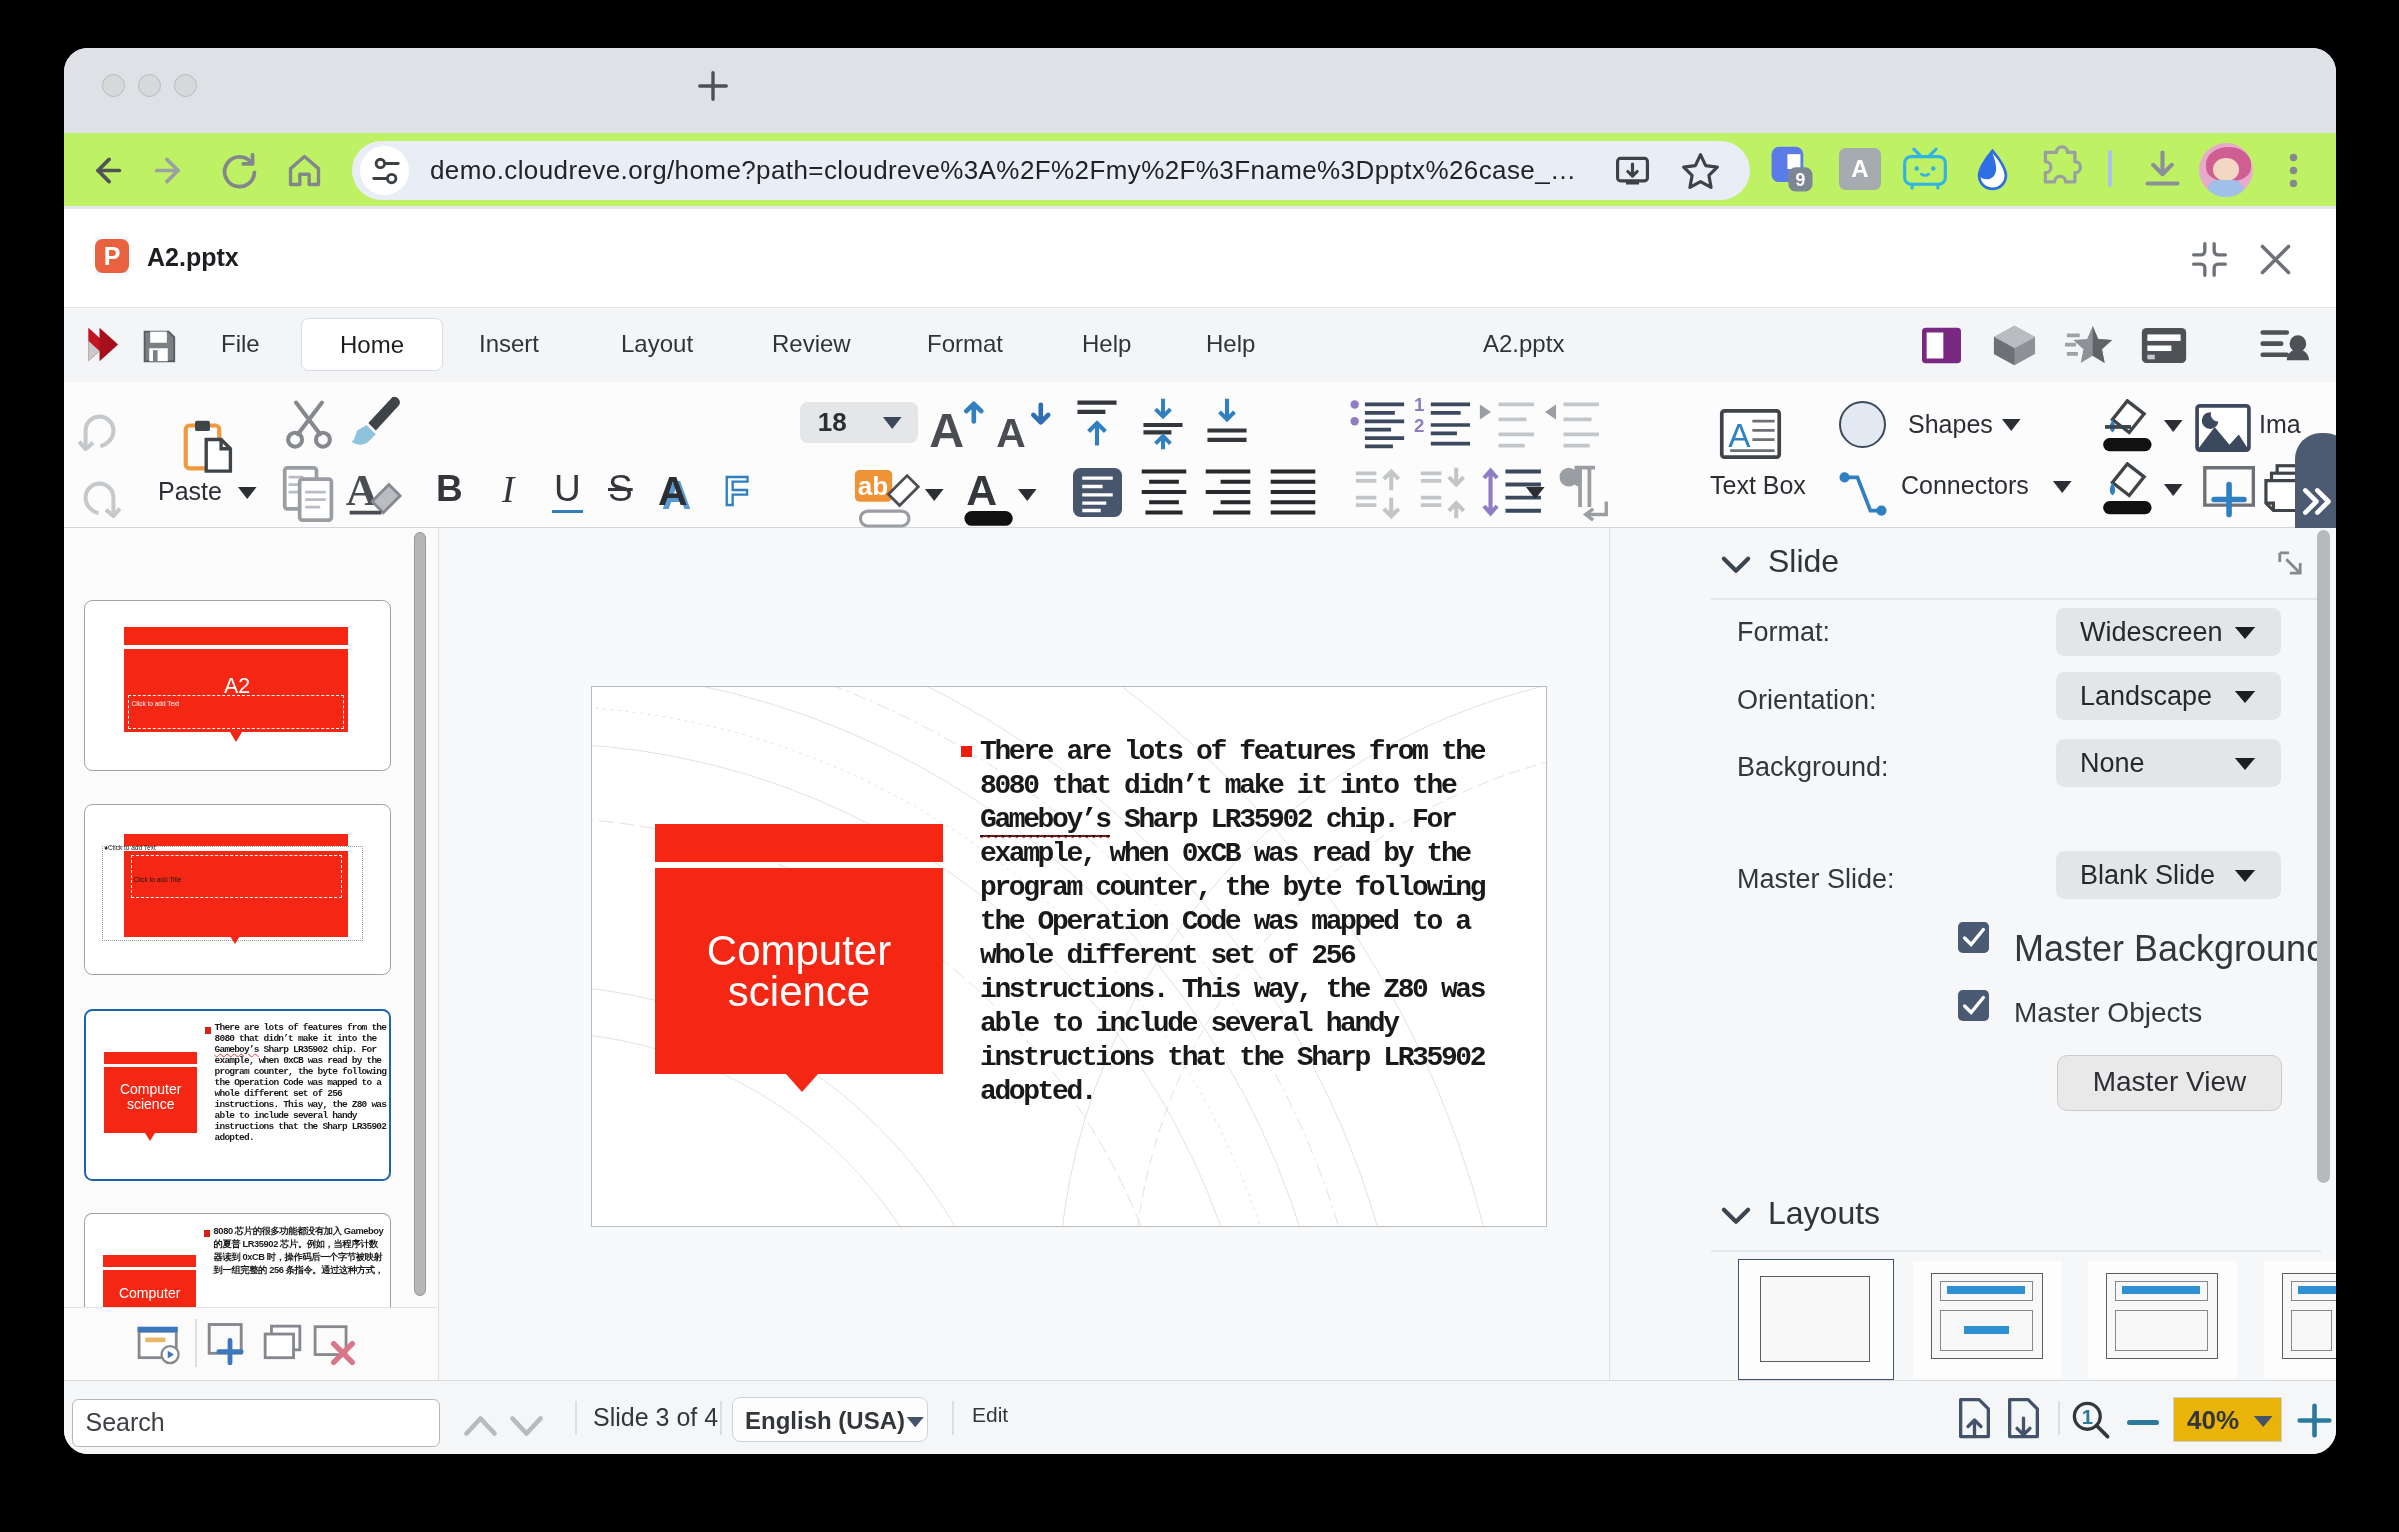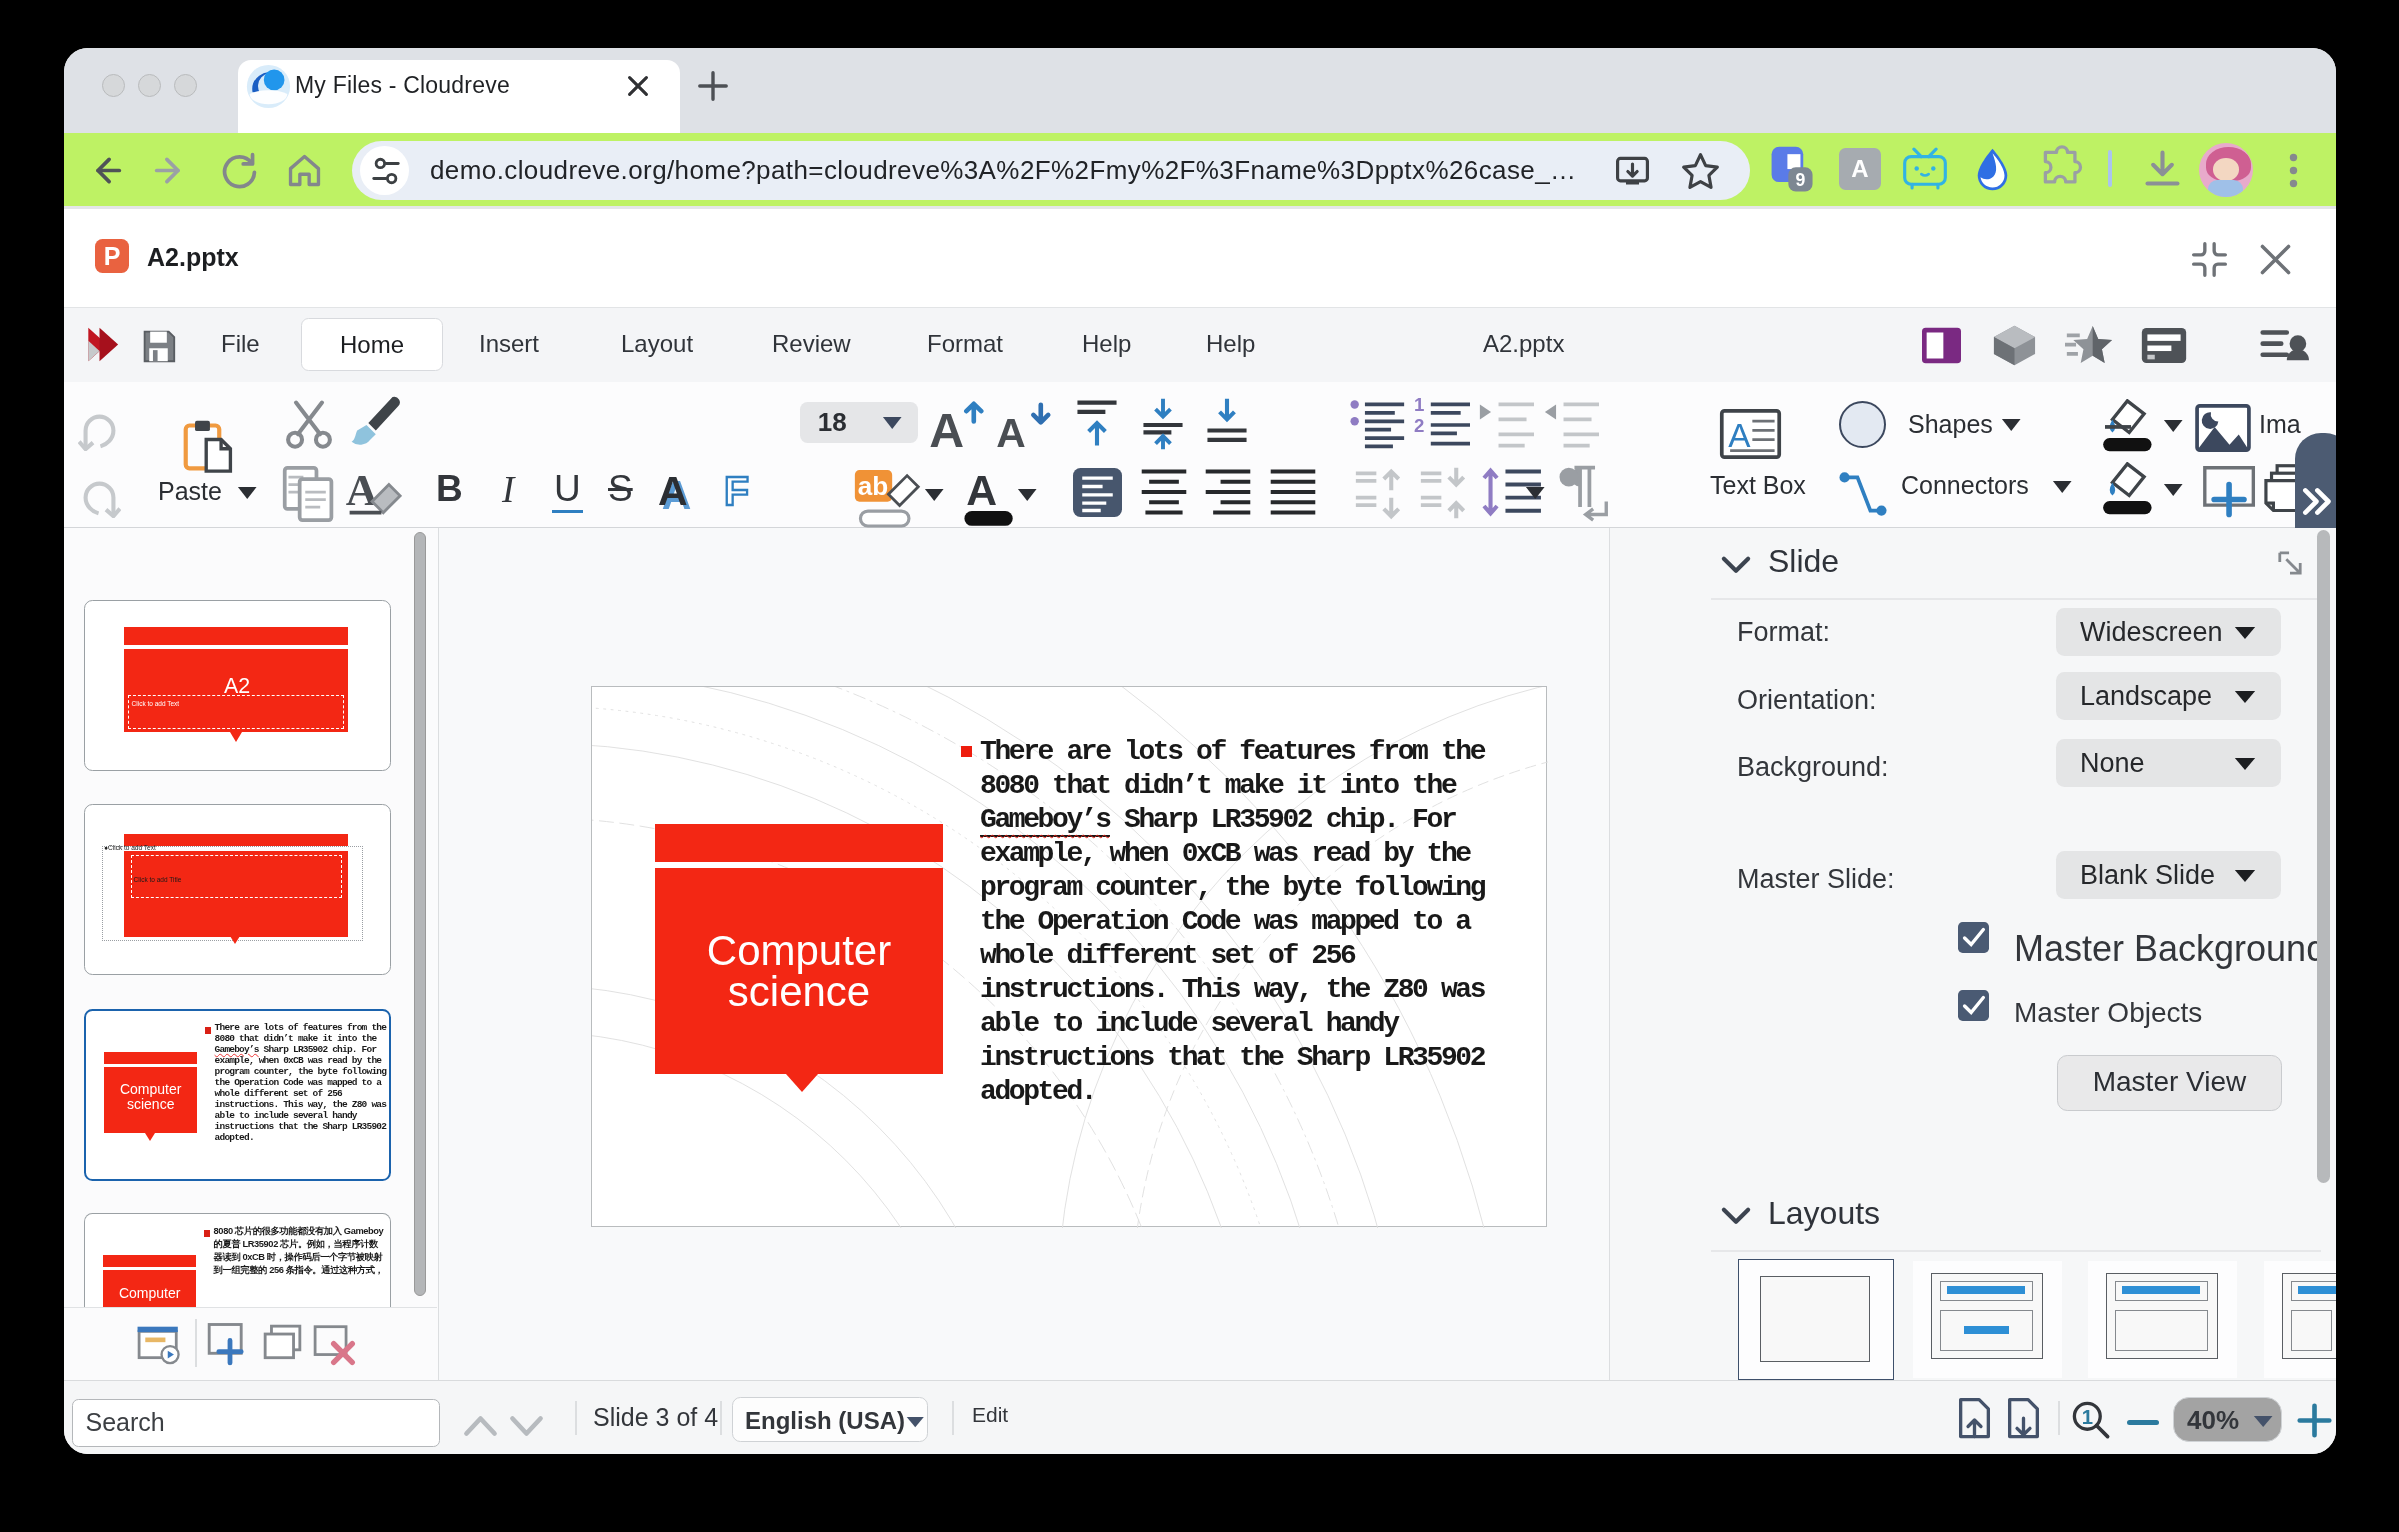--- a/index.html
+++ b/index.html
@@ -40,33 +40,20 @@
 .sep{position:absolute;width:1.9px;height:34px;background:#dcdee0;top:19.6px}
 </style>
 </head>
 <body>
 <div id="win">
 
   <div id="tabstrip">
     <div class="tl" style="left:38px"></div>
     <div class="tl" style="left:74px"></div>
     <div class="tl" style="left:110px"></div>
-    <div id="tab">
-      <svg width="47" height="47" style="position:absolute;left:6.5px;top:2.8px" viewBox="0 0 50 50">
-        <circle cx="25" cy="25" r="23" fill="#d9ecfa"></circle>
-        <path d="M8 31 a18 18 0 0 1 26 -19 a14 14 0 0 0 -18 20z" fill="#1b5fc4"></path>
-        <circle cx="31" cy="18" r="11" fill="#2196ec"></circle>
-        <path d="M5 33 a20 11 0 0 0 40 0 a24 9 0 0 0 -40 0z" fill="#fdfeff"></path>
-      </svg>
-
-      <div id="tabtitle">My Files - Cloudreve</div>
-      <svg width="28" height="28" style="position:absolute;left:386px;top:12px" viewBox="0 0 30 30">
-          <path d="M6 6 L24 24 M24 6 L6 24" stroke="#303134" stroke-width="3.4" stroke-linecap="round"></path>
-        </svg>
-    </div>
     <svg width="34" height="34" style="position:absolute;left:632px;top:21.4px" viewBox="0 0 36 36">
         <path d="M18 4 V32 M4 18 H32" stroke="#4d5055" stroke-width="3.6" stroke-linecap="round"></path>
       </svg>
   </div>
 
   <div id="addr">
     <svg width="37" height="37" style="position:absolute;left:22.4px;top:18.6px" viewBox="0 0 40 40">
         <path d="M25 8 L13 20 L25 32" stroke="#505357" stroke-width="4" fill="none" stroke-linecap="round" stroke-linejoin="round"></path>
         <path d="M13 20 H36" stroke="#505357" stroke-width="4" stroke-linecap="round"></path>
       </svg>
@@ -610,21 +597,21 @@
         <path d="M8 4 h20 l10 10 v30 h-30 z" stroke="#44526a" stroke-width="3.6" fill="none" stroke-linejoin="round"></path>
         <path d="M23 24 V42 M16 35 l7 7 l7 -7" stroke="#44526a" stroke-width="3.6" fill="none" stroke-linecap="round" stroke-linejoin="round"></path>
       </svg>
     <div class="sep" style="left:1994px"></div>
     <svg width="48" height="48" style="position:absolute;left:2003px;top:15px" viewBox="0 0 52 52">
         <circle cx="22" cy="22" r="14" stroke="#33363b" stroke-width="3.6" fill="none"></circle>
         <path d="M32 32 L44 44" stroke="#33363b" stroke-width="4" stroke-linecap="round"></path>
         <text x="22" y="30" font-size="22" font-weight="bold" fill="#2b7a9e" text-anchor="middle">1</text>
       </svg>
     <div style="position:absolute;left:2063px;top:39px;width:32px;height:4.7px;background:#2b7a9e;border-radius:2.8px"></div>
-    <div style="position:absolute;left:2109px;top:16px;width:109px;height:45px;background:#a3a3a3;border:1.9px solid #cfd2d5;border-radius:16px">
+    <div style="position:absolute;left:2109px;top:16px;width:109px;height:45px;background:#eab308;border:1.9px solid #cfd2d5;border-radius:1px">
       <div style="position:absolute;left:13px;top:6.5px;font-size:26px;font-weight:bold;color:#33363b">40%</div>
       <svg width="22.4" height="15" style="position:absolute;left:78px;top:16px" viewBox="0 0 24 16">
           <path d="M2 2 L12 14 L22 2 Z" fill="#44526a"></path>
         </svg>
     </div>
     <svg width="37" height="37" style="position:absolute;left:2232px;top:20.5px" viewBox="0 0 40 40">
         <path d="M20 4 V36 M4 20 H36" stroke="#2b7a9e" stroke-width="5" stroke-linecap="round"></path>
       </svg>
   </div>
 </div>

